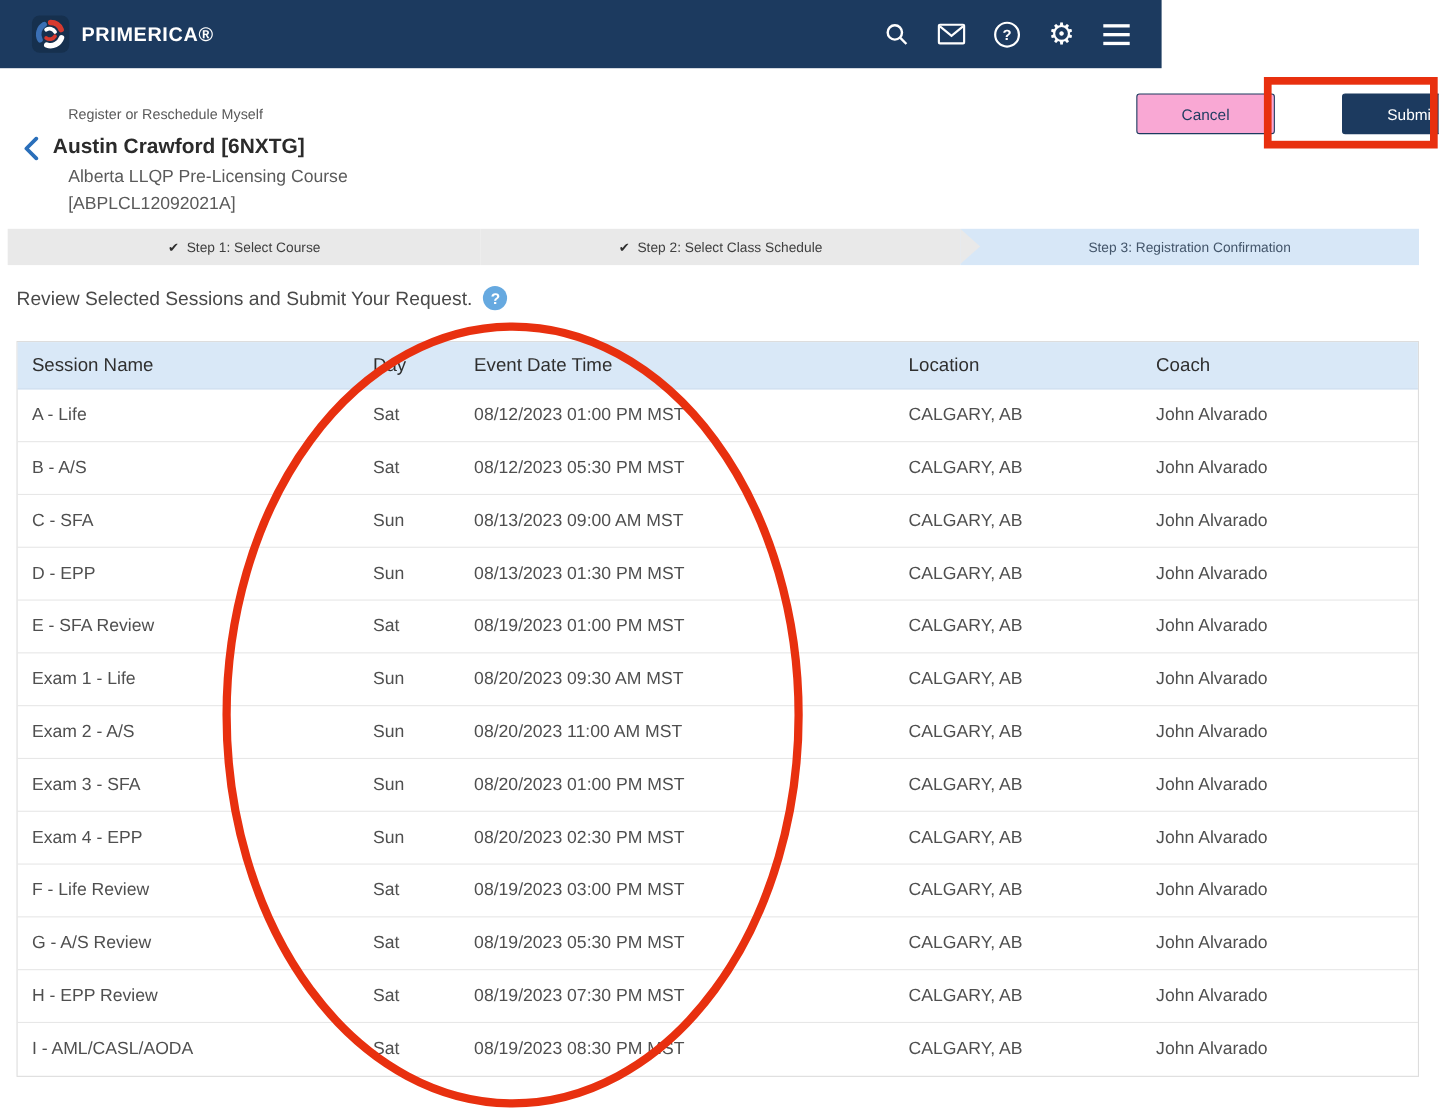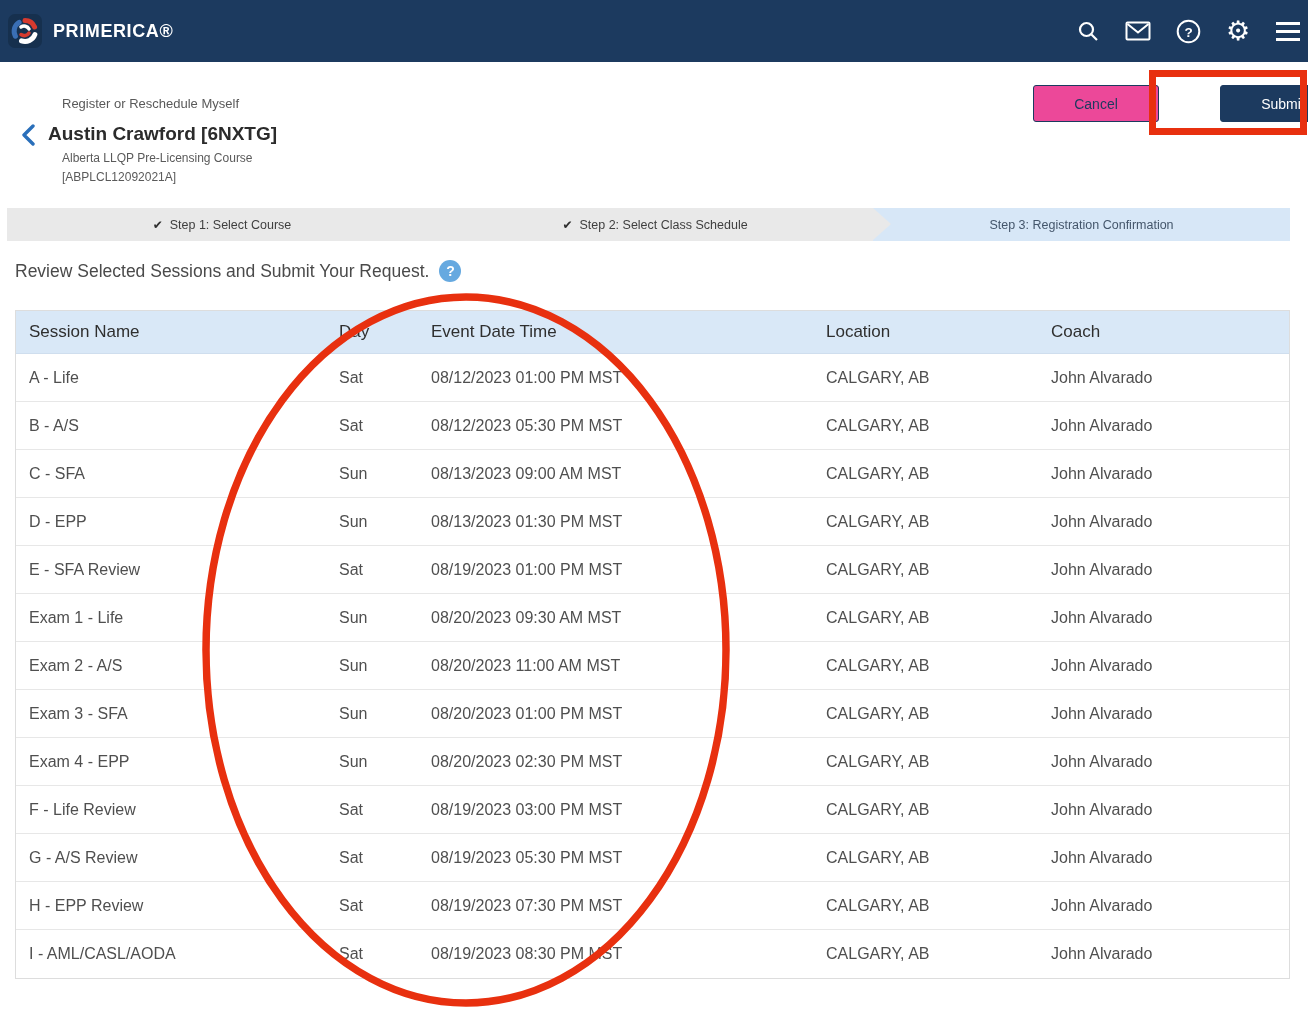--- a/index.html
+++ b/index.html
@@ -1,39 +1,39 @@
 <!DOCTYPE html>
 <html><head>
 <meta charset="utf-8">
 <style>
   * { margin:0; padding:0; box-sizing:border-box; }
   html,body { background:#fff; }
   body { font-family:"Liberation Sans", sans-serif; }
   .page { position:relative; width:1308px; height:1013px; background:#fff; overflow:hidden; }
 
   
-  .navbar { position:absolute; left:0; top:0; width:1308px; height:62px; background:#1c3a5f;
-            display:flex; align-items:center; justify-content:space-between; padding:0 7px; }
+  .navbar { position:absolute; left:0; top:0; width:1056px; height:62px; background:#1c3a5f;
+            display:flex; align-items:center; justify-content:space-between; padding:0 28px; }
   .brand { display:flex; align-items:center; gap:10px; }
   .brand-text { color:#fff; font-size:18px; font-weight:bold; letter-spacing:.6px; }
   .nav-icons { display:flex; align-items:center; gap:24px; }
   .nav-icon { width:26px; height:26px; display:flex; align-items:center; justify-content:center; cursor:pointer; }
   .gear-glyph { color:#fff; font-size:27px; line-height:1; }
   .hamburger { display:flex; flex-direction:column; gap:5px; }
   .hamburger span { display:block; width:24px; height:3px; background:#fff; }
 
   
   .breadcrumb { position:absolute; left:62px; top:96px; font-size:13px; color:#595959; }
   .back-chevron { position:absolute; left:20px; top:124px; width:18px; height:22px; cursor:pointer; }
   .person-title { position:absolute; left:48px; top:123px; font-size:19px; font-weight:bold; color:#2b2b2b; }
-  .course-sub { position:absolute; left:62px; top:149px; font-size:12px; color:#5a5a5a; line-height:1.55; }
+  .course-sub { position:absolute; left:62px; top:149px; font-size:16px; color:#5a5a5a; line-height:1.55; }
   .btn { position:absolute; top:85px; width:126px; height:37px; border-radius:3px; font-size:14px;
          display:flex; align-items:center; justify-content:center; cursor:pointer;
          font-family:"Liberation Sans", sans-serif; }
-  .btn-cancel { left:1033px; background:#ec4899; border:1px solid #1c3a5f; color:#1c3a5f; }
+  .btn-cancel { left:1033px; background:#f9a8d4; border:1px solid #1c3a5f; color:#1c3a5f; }
   .btn-submit { left:1220px; background:#1c3a5f; border:1px solid #1c3a5f; color:#fff; }
 
   
   .steps { position:absolute; left:7px; top:208px; width:1283px; height:33px; display:flex; }
   .step { height:33px; display:flex; align-items:center; justify-content:center; gap:7px; font-size:12.5px; }
   .step-done { background:#e9e9e9; color:#3f3f3f; width:430px; }
   .step-done.second { width:436px; }
   .step-active { background:#d7e7f7; color:#44566b; flex:1; position:relative; }
   .step-arrow { position:absolute; left:0; top:0; width:0; height:0;
                 border-top:16.5px solid transparent; border-bottom:16.5px solid transparent;

